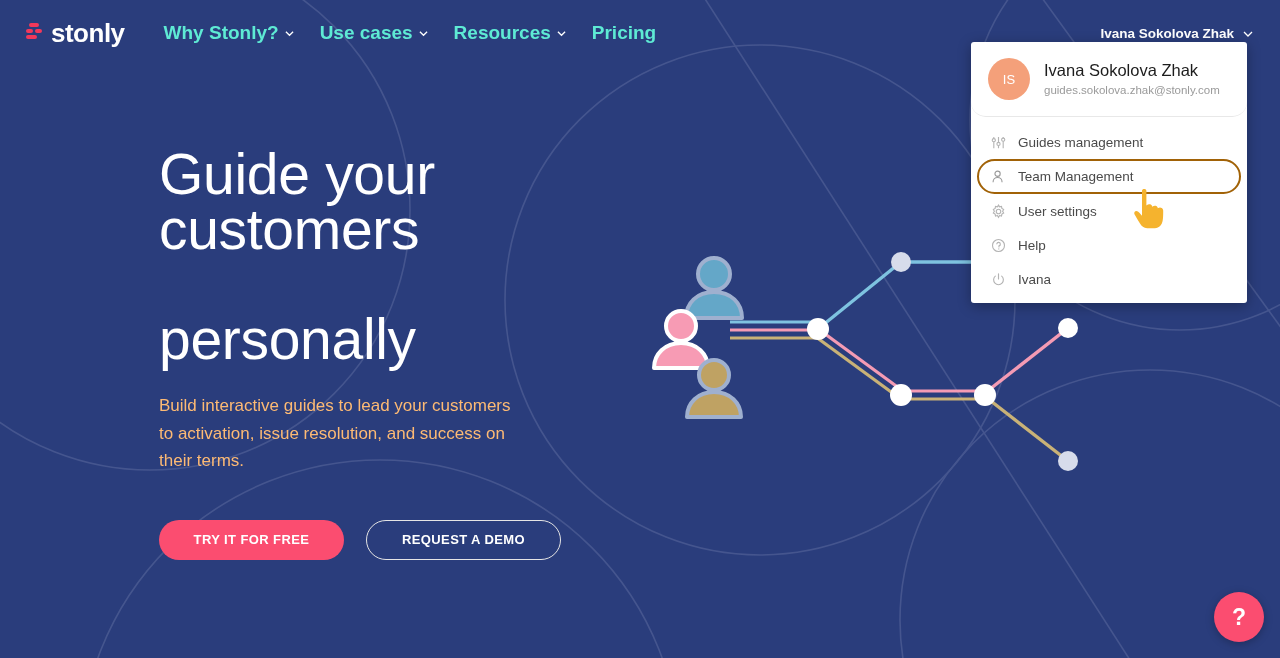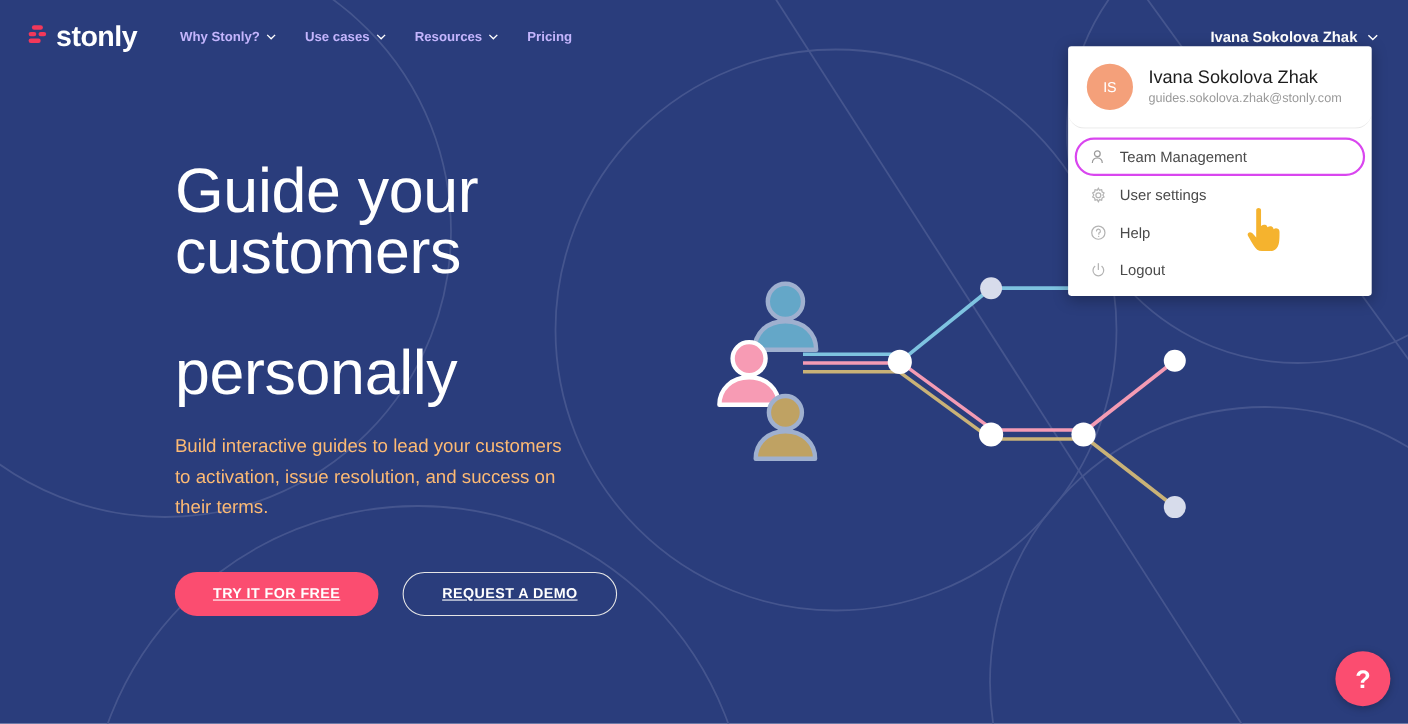--- a/index.html
+++ b/index.html
@@ -27,21 +27,21 @@
     z-index: 30;
   }
   #logo-wrap { display:flex; align-items:center; gap:7px; margin-right:26px; }
   #logo-mark { width:20px; height:22px; flex:none; }
   #logo-text {
     color:#ffffff; font-size:26px; font-weight:700;
     letter-spacing:-0.5px; line-height:1;
   }
   .nav-item {
     display:flex; align-items:center; gap:6px;
-    color:#c4b5fd; font-size:12px; font-weight:700;
+    color:#5eead4; font-size:19px; font-weight:700;
     padding:0 13px; cursor:pointer; white-space:nowrap;
   }
   .chev { display:inline-block; width:9px; height:9px; }
   .chev svg { display:block; }
   #nav-spacer { flex:1 1 auto; }
   #account-trigger {
     display:flex; align-items:center; gap:9px;
     color:#ffffff; font-size:13.5px; font-weight:700;
     cursor:pointer; padding-right:4px; white-space:nowrap;
   }
@@ -55,21 +55,21 @@
   #hero-sub {
     margin-top:25px;
     color:#fdba74; font-size:17px; font-weight:400;
     line-height:27.5px; max-width:360px;
   }
   #hero-ctas { margin-top:45px; display:flex; gap:22px; }
   .btn {
     display:flex; align-items:center; justify-content:center;
     height:40px; border-radius:20px;
     font-size:13px; font-weight:700; letter-spacing:0.4px;
-    cursor:pointer; white-space:nowrap;text-decoration:underline;
+    cursor:pointer; white-space:nowrap;
   }
   #btn-try {
     width:185px; background:#fb4d70; color:#ffffff; border:none;
   }
   #btn-demo {
     width:195px; background:transparent; color:#ffffff;
     border:1px solid #e5e5e5;
   }
 
   
@@ -102,21 +102,21 @@
   .menu-item {
     display:flex; align-items:center; gap:12px;
     height:34px; margin:0 6px;
     padding:0 11px;
     color:#4a4a4a; font-size:13.5px;
     cursor:pointer; border-radius:5px;
     border:2px solid transparent;
     position:relative;
   }
   .menu-item.highlighted {
-    border:2px solid #d946ef;
+    border:2px solid #a16207;
     border-radius:20px;
     height:35px;
   }
   .menu-icon { width:16px; height:16px; flex:none; display:flex; align-items:center; justify-content:center; }
   .menu-icon svg { display:block; }
 
   
   #hand-cursor { position:absolute; left:1126px; top:186px; z-index:50; pointer-events:none; }
 
   
@@ -267,20 +267,33 @@
     <div id="account-header">
       <div id="avatar">IS</div>
       <div>
         <div id="account-name">Ivana Sokolova Zhak</div>
         <div id="account-email">guides.sokolova.zhak@stonly.com</div>
       </div>
     </div>
 
     <div id="menu-list">
 
+      <div class="menu-item">
+        <span class="menu-icon">
+          <svg viewBox="0 0 16 16" width="15" height="15" fill="none" stroke="#b4b4b4" stroke-width="1.2">
+            <line x1="3" y1="2" x2="3" y2="14"></line>
+              <line x1="8" y1="2" x2="8" y2="14"></line>
+              <line x1="13" y1="2" x2="13" y2="14"></line>
+            <circle cx="3" cy="5.5" r="1.7" fill="#ffffff"></circle>
+              <circle cx="8" cy="9.5" r="1.7" fill="#ffffff"></circle>
+              <circle cx="13" cy="5" r="1.7" fill="#ffffff"></circle>
+          </svg>
+        </span>
+        <span>Guides management</span>
+      </div>
 
       <div class="menu-item highlighted">
         <span class="menu-icon">
           <svg viewBox="0 0 16 16" width="15" height="15" fill="none" stroke="#9a9a9a" stroke-width="1.2">
             <circle cx="7" cy="5" r="2.8"></circle>
             <path d="M2.2 14 c0 -3 2.2 -5 4.8 -5 s4.8 2 4.8 5"></path>
           </svg>
         </span>
         <span>Team Management</span>
       </div>
@@ -306,21 +319,21 @@
         <span>Help</span>
       </div>
 
       <div class="menu-item">
         <span class="menu-icon">
           <svg viewBox="0 0 16 16" width="15" height="15" fill="none" stroke="#b4b4b4" stroke-width="1.2" stroke-linecap="round">
             <path d="M4.6 4.4 a5.2 5.2 0 1 0 6.8 0"></path>
             <line x1="8" y1="1.8" x2="8" y2="7.4"></line>
           </svg>
         </span>
-        <span>Logout</span>
+        <span>Ivana</span>
       </div>
 
     </div>
   </div>
 
   <svg id="hand-cursor" width="50" height="52" viewBox="0 0 50 52">
     <path d="M16 14 c0 -3 0 -7 0 -9 c0 -2.6 4.4 -2.6 4.4 0 c0 2 0 11 0 14.5
              c1.6 -1.4 3.0 -1.6 4.4 -0.9 c0.9 0.5 1.3 1.3 1.4 2.1
              c1.5 -1.2 3.0 -1.3 4.2 -0.6 c0.9 0.5 1.3 1.3 1.4 2.2
              c1.4 -1.0 2.8 -1.0 3.9 -0.3 c1.0 0.6 1.5 1.6 1.5 2.8

